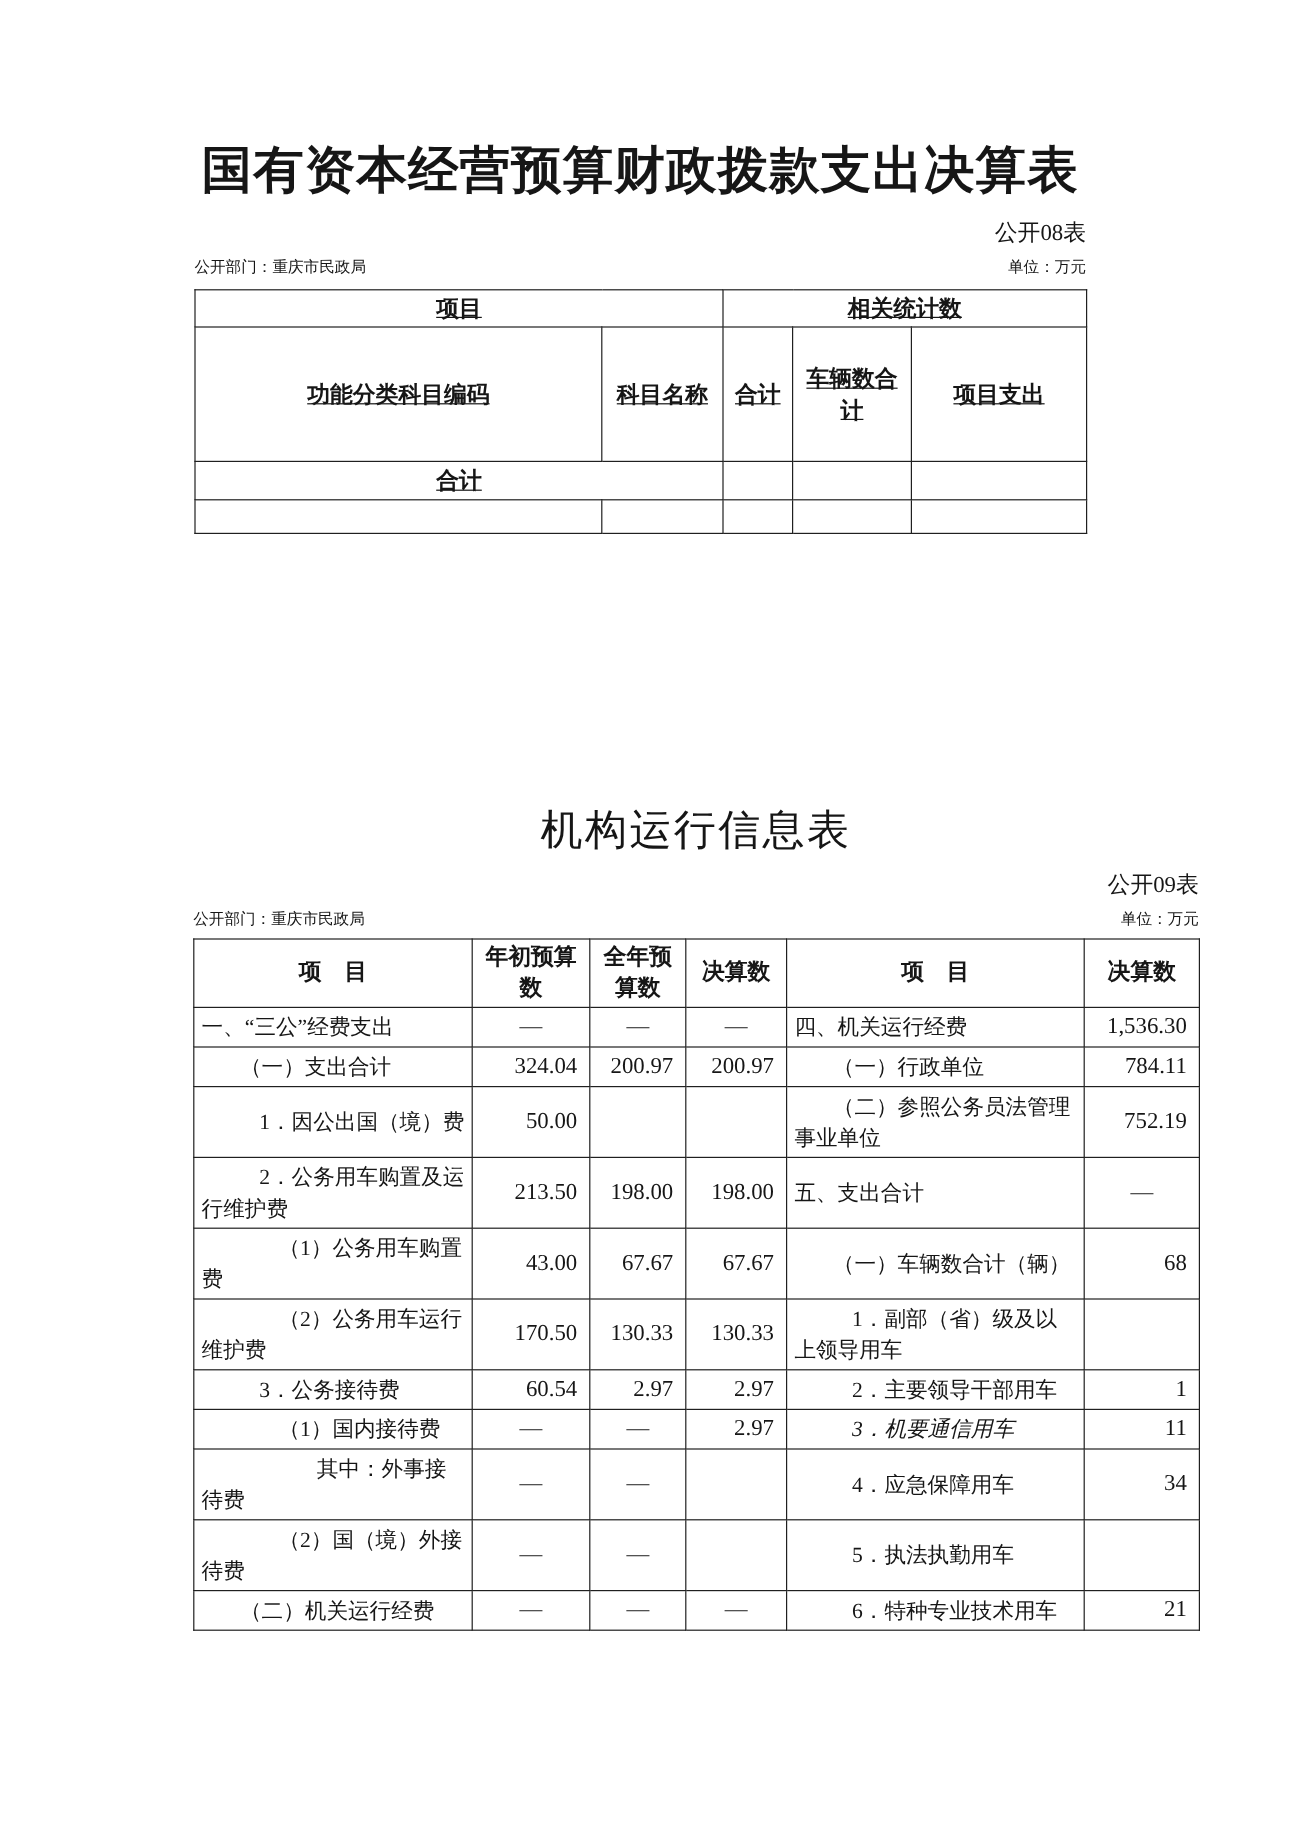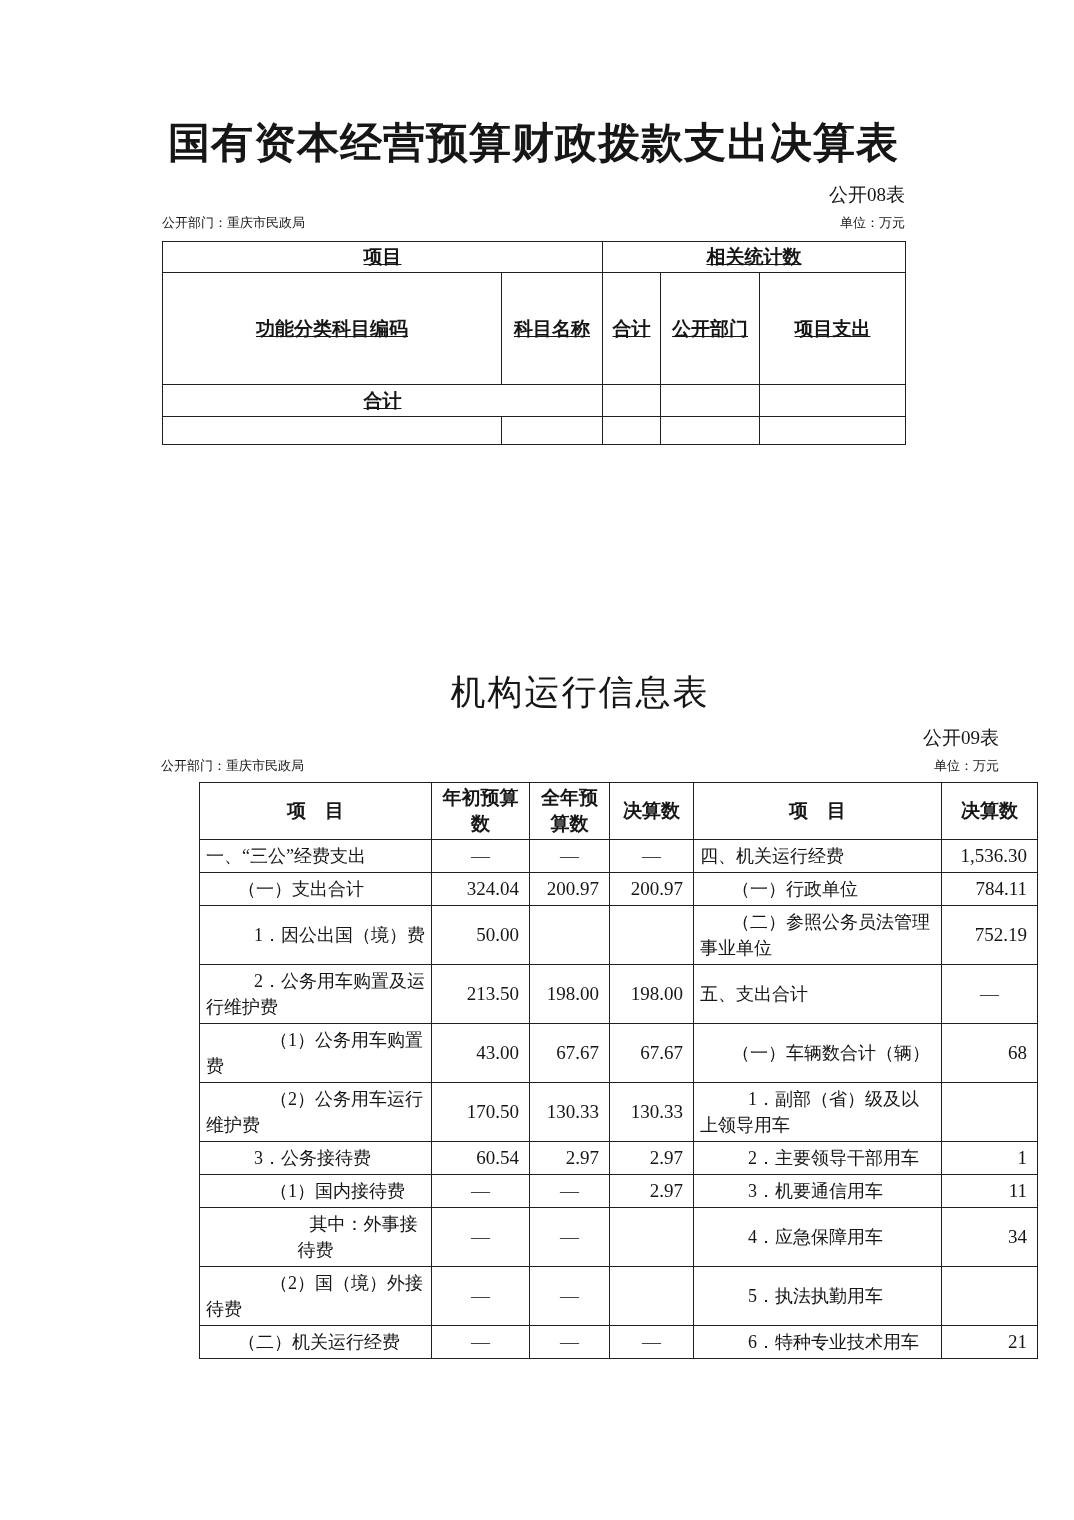--- a/index.html
+++ b/index.html
@@ -61,21 +61,21 @@
     text-align: center;
     font-size: 35px;
     font-weight: normal;
     line-height: 46px;
     letter-spacing: 2px;
     font-family: "DejaVu Sans", "Liberation Sans", sans-serif;
     white-space: nowrap;
   }
   .sec2 .tableno-row { margin-top: 10px; }
 
-  .t09 { width: 838px; margin-top: 3px; margin-left: 38px; }
+  .t09 { width: 838px; margin-top: 3px; }
   .t09 th {
     font-size: 19px;
     font-weight: bold;
     text-align: center;
     height: 55px;
     line-height: 26px;
     white-space: pre-line;
     padding: 2px 4px;
   }
   .t09 td { height: 32px; font-size: 18px; line-height: 26px; padding: 3px 6px; }
@@ -106,21 +106,21 @@
       </colgroup>
       <tbody>
           <tr class="r1">
         <td class="hdr" colspan="2">项目</td>
         <td class="hdr" colspan="3">相关统计数</td>
       </tr>
       <tr class="r2">
         <td class="hdr">功能分类科目编码</td>
         <td class="hdr">科目名称</td>
         <td class="hdr">合计</td>
-        <td class="hdr">公开部门</td>
+        <td class="hdr">车辆数合计</td>
         <td class="hdr">项目支出</td>
       </tr>
       <tr class="r3">
         <td class="hdr" colspan="2">合计</td>
         <td></td>
         <td></td>
         <td></td>
       </tr>
       <tr class="r4">
         <td></td>
@@ -309,29 +309,29 @@
             <td class="val dash">
               <div>—</div>
             </td>
             <td class="val dash">
               <div>—</div>
             </td>
             <td class="val">
               <div>2.97</div>
             </td>
             <td class="lbl">
-              <div style="text-indent: 48px;">3．机要通信用车</div>
+              <div style="text-indent: 48px; font-style: italic;">3．机要通信用车</div>
             </td>
             <td class="val">
               <div>11</div>
             </td>
           </tr>
           <tr>
             <td class="lbl">
-              <div style="text-indent: 96px; text-align: center;">其中：外事接待费</div>
+              <div style="text-indent: 96px;">其中：外事接待费</div>
             </td>
             <td class="val dash">
               <div>—</div>
             </td>
             <td class="val dash">
               <div>—</div>
             </td>
             <td class="val">
               <div></div>
             </td>

